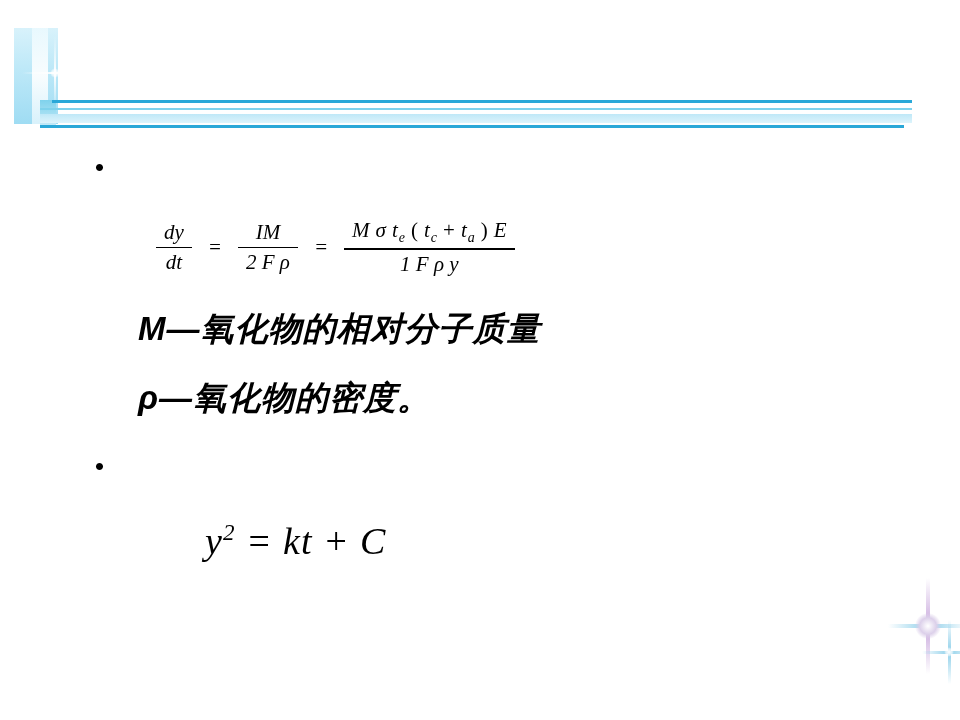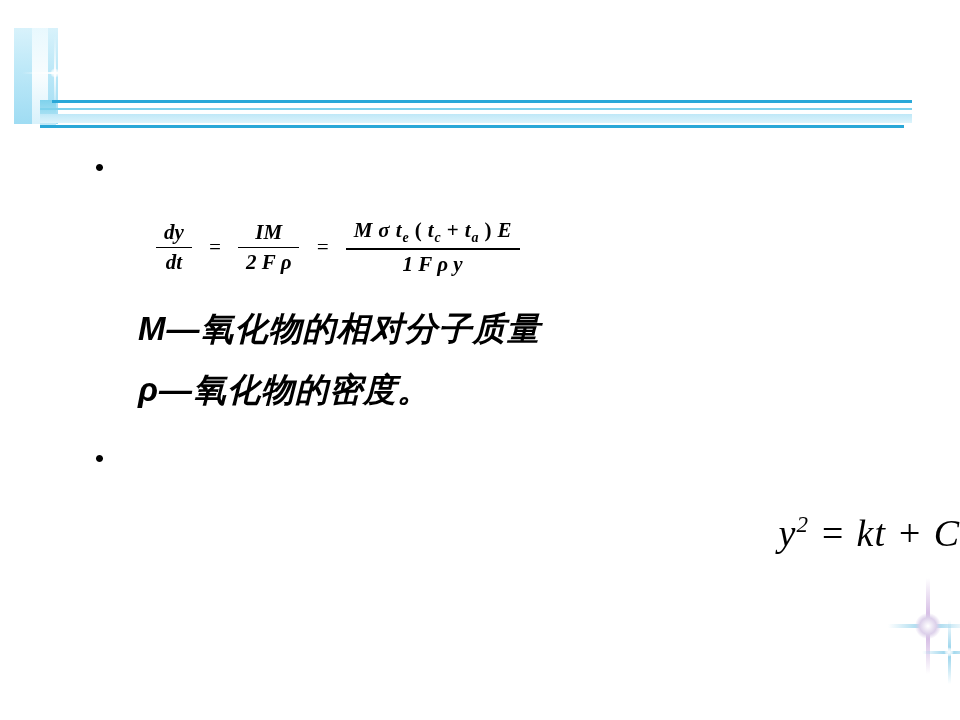--- a/index.html
+++ b/index.html
@@ -205,21 +205,20 @@
   }
   .frac {
     display: inline-flex;
     flex-direction: column;
     align-items: center;
     margin: 0 6px;
   }
   .frac .num, .frac .den {
     padding: 2px 8px;
     white-space: nowrap;
-    font-weight: bold;
   }
   .frac .bar {
     width: 100%;
     height: 1.5px;
     background: #000;
   }
   .eq {
     margin: 0 10px;
     font-style: italic;
   }
@@ -236,37 +235,36 @@
   
   .def-line {
     font-family: "Liberation Sans", sans-serif;
     font-size: 33px;
     font-weight: bold;
     font-style: italic;
     color: #000;
     letter-spacing: 1px;
   }
   #def-M { margin-left: 138px; margin-top: 28px; }
-  #def-rho { margin-left: 138px; margin-top: 16px; }
+  #def-rho { margin-left: 138px; margin-top: 24px; }
   .def-sym {
     font-family: "Liberation Sans", sans-serif;
     font-weight: bold;
     font-style: italic;
   }
 
   
   .formula2 {
     margin-left: 205px;
     margin-top: 30px;
     font-family: "Liberation Serif", serif;
     font-style: italic;
     font-size: 38px;
     color: #000;
     letter-spacing: 1px;
-    text-align: right;
   }
   .formula2 .sup {
     font-size: 23px;
     vertical-align: super;
   }
 </style>
 </head>
 <body>
 
 <div class="slide">

